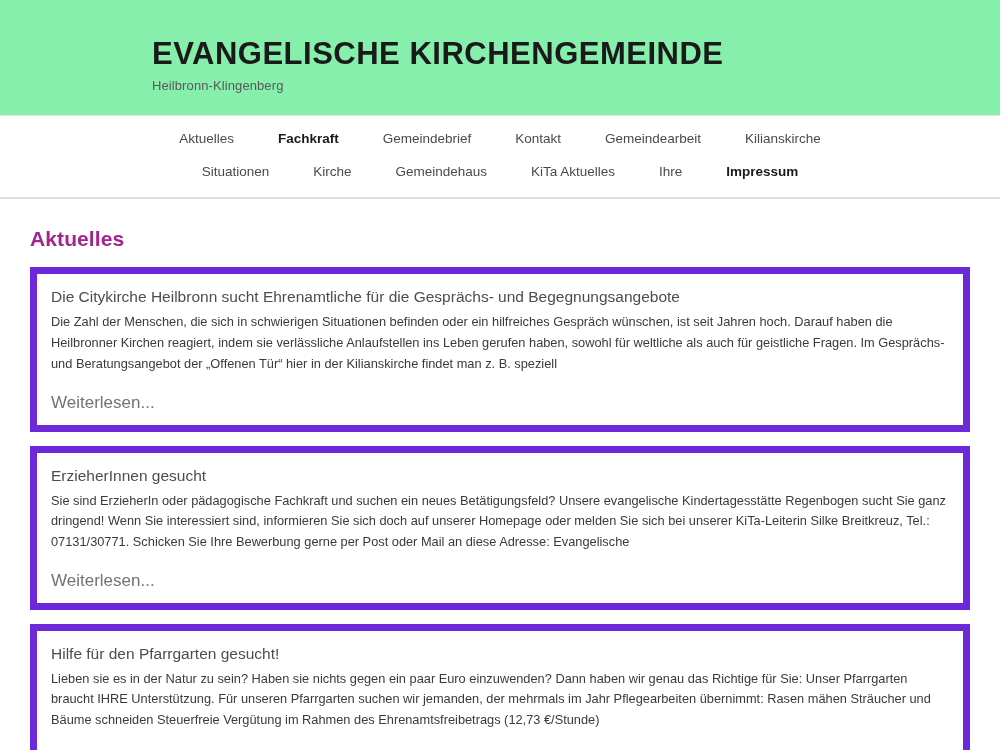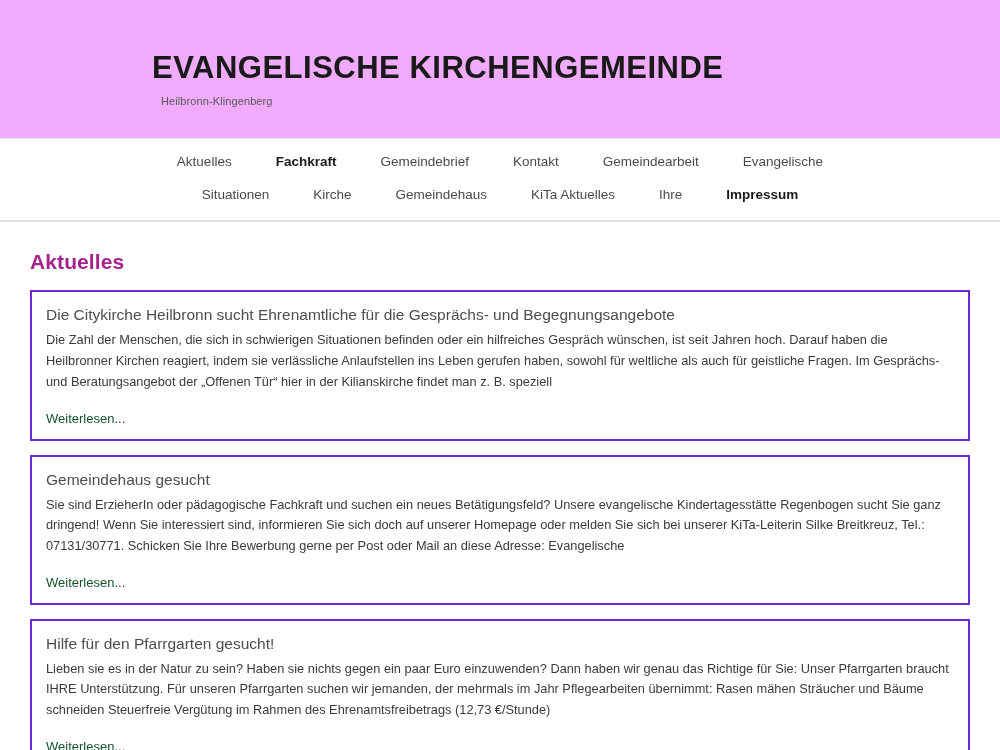--- a/index.html
+++ b/index.html
@@ -9,42 +9,42 @@
     width: 1000px;
     height: 750px;
     background: #ffffff;
     font-family: "Liberation Sans", sans-serif;
     color: #333333;
     overflow: hidden;
   }
 
   
   .site-header {
-    background: #f0abfc;
+    background: #86efac;
     border-bottom: 1px solid #e3e3e3;
-    padding: 50px 0 22px 0;
+    padding: 36px 0 22px 0;
   }
   .header-inner {
     width: 940px;
     margin: 0 auto;
     padding-left: 122px;
   }
   .site-title {
     font-size: 31px;
     font-weight: bold;
     letter-spacing: 0.5px;
     color: #1a1a1a;
     margin: 0 0 6px 0;
     line-height: 1.15;
     text-transform: uppercase;
   }
   .site-tagline {
-    font-size: 11px;
+    font-size: 13px;
     color: #595959;
-    margin: 9px;
+    margin: 0;
     letter-spacing: 0.1px;
   }
 
   
   .site-nav {
     background: #ffffff;
     border-bottom: 2px solid #e0e0e0;
     padding: 14px 0 16px 0;
   }
   .nav-row {
@@ -78,43 +78,43 @@
   }
   .page-title {
     font-size: 21px;
     font-weight: bold;
     color: #a6228f;
     margin: 10px 0 16px 0;
     letter-spacing: 0.1px;
   }
 
   .post-card {
-    border: 2px solid #6d28d9;
+    border: 7px solid #6d28d9;
     background: #ffffff;
     padding: 14px 14px 12px 14px;
     margin-bottom: 14px;
   }
   .post-title {
     font-size: 15.5px;
     color: #4d4d4d;
     margin: 0 0 6px 0;
     font-weight: normal;
     cursor: pointer;
   }
   .post-excerpt {
     font-size: 12.8px;
     line-height: 1.62;
     color: #3a3a3a;
     margin: 0;
   }
   .read-more {
     display: inline-block;
     margin-top: 18px;
-    font-size: 13px;
-    color: #14532d;
+    font-size: 17px;
+    color: #737373;
     text-decoration: none;
     cursor: pointer;
   }
 </style>
 </head>
 <body>
 
 <header class="site-header">
   <div class="header-inner">
     <h1 class="site-title">Evangelische Kirchengemeinde</h1>
@@ -122,21 +122,21 @@
   </div>
 </header>
 
 <nav class="site-nav">
   <div class="nav-row">
     <a class="nav-item">Aktuelles</a>
     <a class="nav-item current">Fachkraft</a>
     <a class="nav-item">Gemeindebrief</a>
     <a class="nav-item">Kontakt</a>
     <a class="nav-item">Gemeindearbeit</a>
-    <a class="nav-item">Evangelische</a>
+    <a class="nav-item">Kilianskirche</a>
   </div>
   <div class="nav-row">
     <a class="nav-item">Situationen</a>
     <a class="nav-item">Kirche</a>
     <a class="nav-item">Gemeindehaus</a>
     <a class="nav-item">KiTa Aktuelles</a>
     <a class="nav-item">Ihre</a>
     <a class="nav-item current">Impressum</a>
   </div>
 </nav>
@@ -144,21 +144,21 @@
 <main class="main">
   <h2 class="page-title">Aktuelles</h2>
 
   <article class="post-card">
     <h3 class="post-title">Die Citykirche Heilbronn sucht Ehrenamtliche für die Gesprächs- und Begegnungsangebote</h3>
     <p class="post-excerpt">Die Zahl der Menschen, die sich in schwierigen Situationen befinden oder ein hilfreiches Gespräch wünschen, ist seit Jahren hoch. Darauf haben die Heilbronner Kirchen reagiert, indem sie verlässliche Anlaufstellen ins Leben gerufen haben, sowohl für weltliche als auch für geistliche Fragen. Im Gesprächs- und Beratungsangebot der „Offenen Tür“ hier in der Kilianskirche findet man z. B. speziell</p>
     <a class="read-more">Weiterlesen...</a>
   </article>
 
   <article class="post-card">
-    <h3 class="post-title">Gemeindehaus gesucht</h3>
+    <h3 class="post-title">ErzieherInnen gesucht</h3>
     <p class="post-excerpt">Sie sind ErzieherIn oder pädagogische Fachkraft und suchen ein neues Betätigungsfeld? Unsere evangelische Kindertagesstätte Regenbogen sucht Sie ganz dringend! Wenn Sie interessiert sind, informieren Sie sich doch auf unserer Homepage oder melden Sie sich bei unserer KiTa-Leiterin Silke Breitkreuz, Tel.: 07131/30771. Schicken Sie Ihre Bewerbung gerne per Post oder Mail an diese Adresse: Evangelische</p>
     <a class="read-more">Weiterlesen...</a>
   </article>
 
   <article class="post-card">
     <h3 class="post-title">Hilfe für den Pfarrgarten gesucht!</h3>
     <p class="post-excerpt">Lieben sie es in der Natur zu sein? Haben sie nichts gegen ein paar Euro einzuwenden? Dann haben wir genau das Richtige für Sie: Unser Pfarrgarten braucht IHRE Unterstützung. Für unseren Pfarrgarten suchen wir jemanden, der mehrmals im Jahr Pflegearbeiten übernimmt: Rasen mähen Sträucher und Bäume schneiden Steuerfreie Vergütung im Rahmen des Ehrenamtsfreibetrags (12,73 €/Stunde)</p>
     <a class="read-more">Weiterlesen...</a>
   </article>
 </main>

